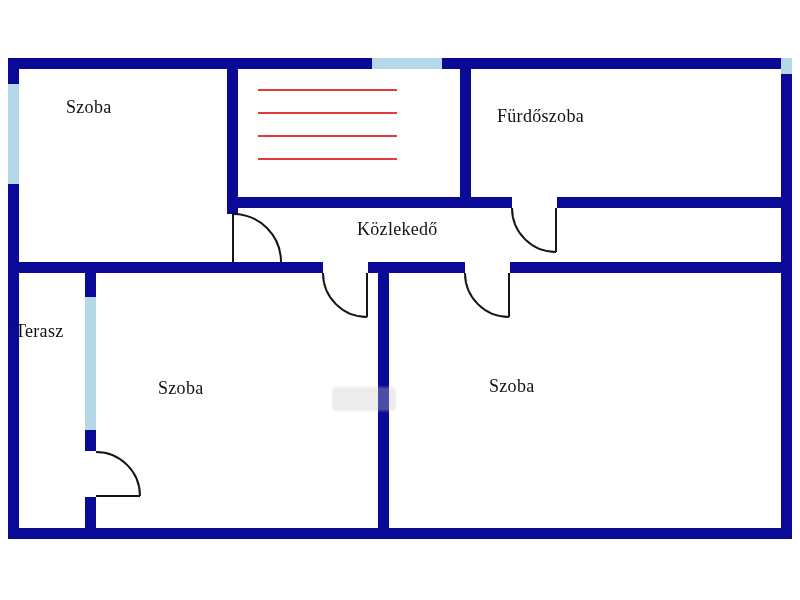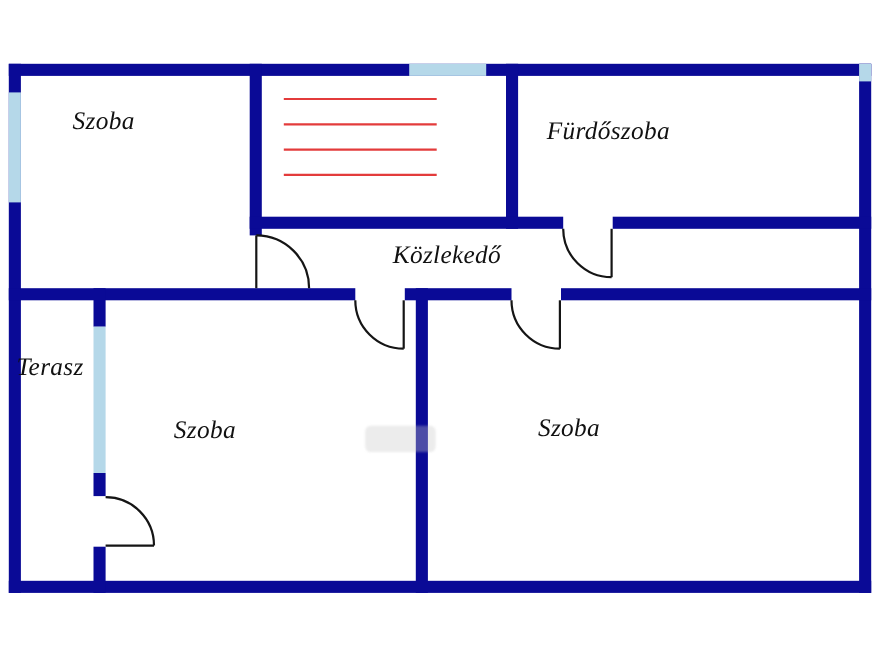--- a/index.html
+++ b/index.html
@@ -29,22 +29,21 @@
     stroke: var(--color-door, #151515);
     stroke-width: 2px;
   }
   .stair-line {
     fill: none;
     stroke: var(--color-stairs, #e33b3b);
     stroke-width: 2px;
   }
   .room-label {
     position: absolute;
-    font-style: italic;
-    font-size: 23px;
+    font-size: 18px;
     color: var(--color-label, #111111);
     white-space: nowrap;
     letter-spacing: 0.3px;
   }
   .watermark {
     position: absolute;
     left: 332px; top: 387px;
     width: 64px; height: 24px;
     background: #c9c9c9;
     opacity: 0.35;

